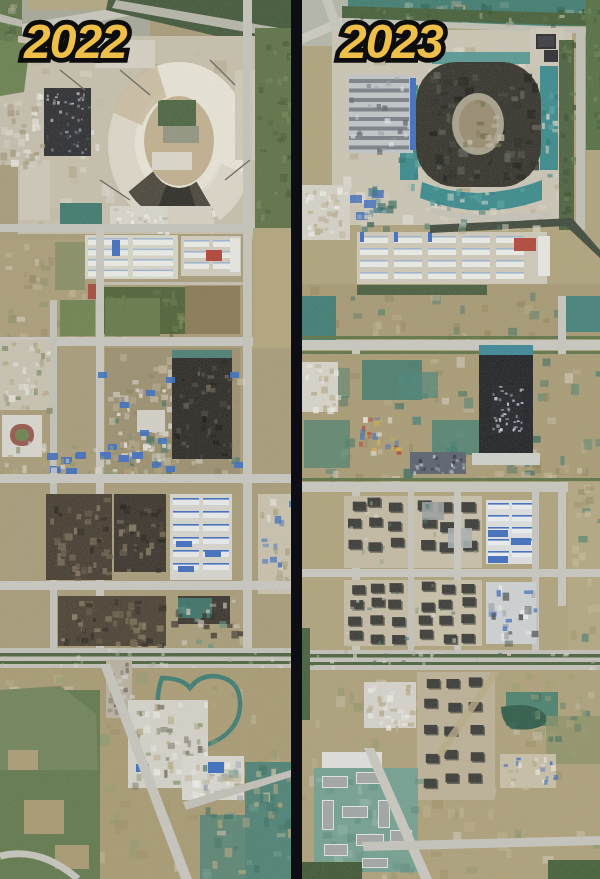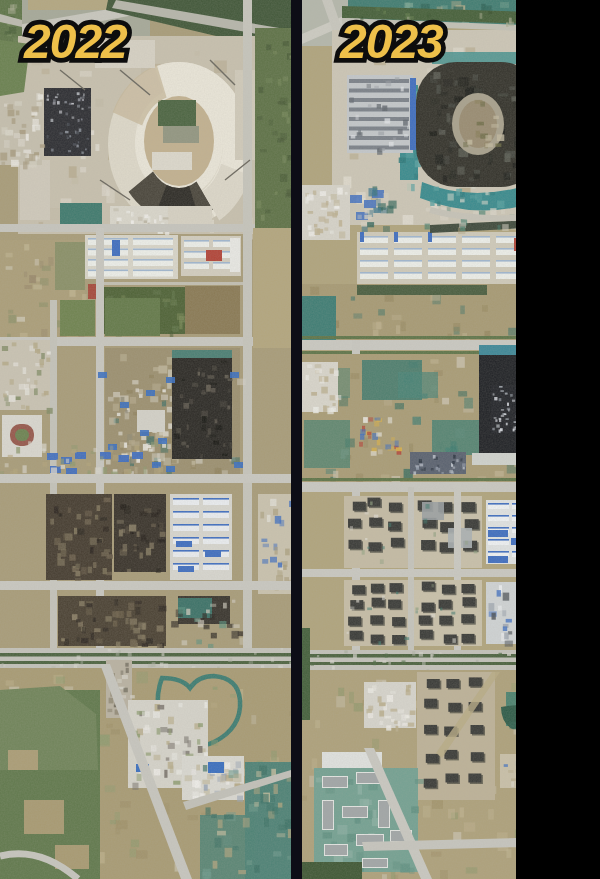--- a/index.html
+++ b/index.html
@@ -1,16 +1,16 @@
 <!DOCTYPE html>
 <html><head>
 <meta charset="utf-8">
 <style>
 html,body{margin:0;padding:0;background:#000;}
-#wrap{width:516px;height:879px;overflow:hidden;position:relative;}
+#wrap{width:600px;height:879px;overflow:hidden;position:relative;}
 </style>
 </head>
 <body>
 
 <div id="wrap">
 <svg width="600" height="879" viewBox="0 0 600 879">
 <defs>
 <clipPath id="cL">
           <rect x="0" y="0" width="291" height="879"></rect>
         </clipPath>

